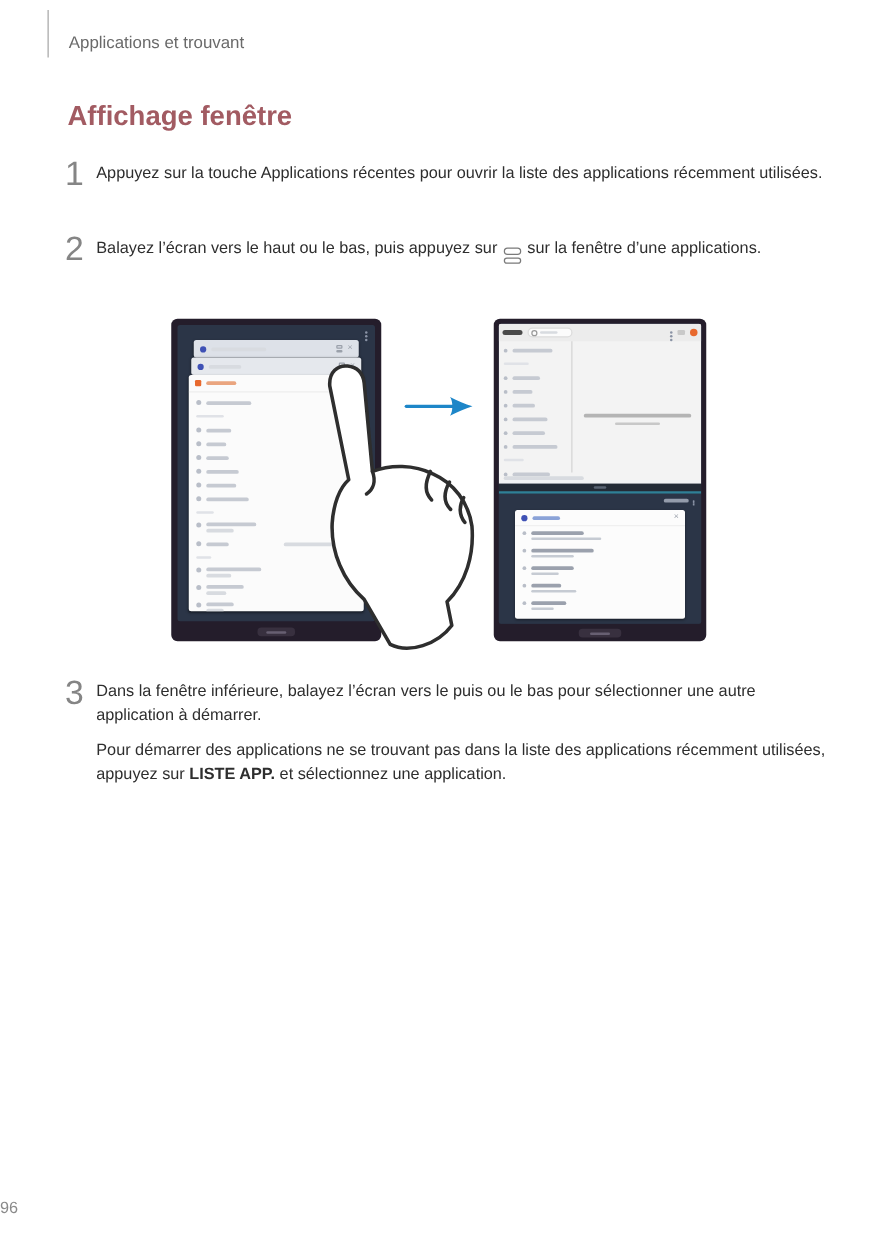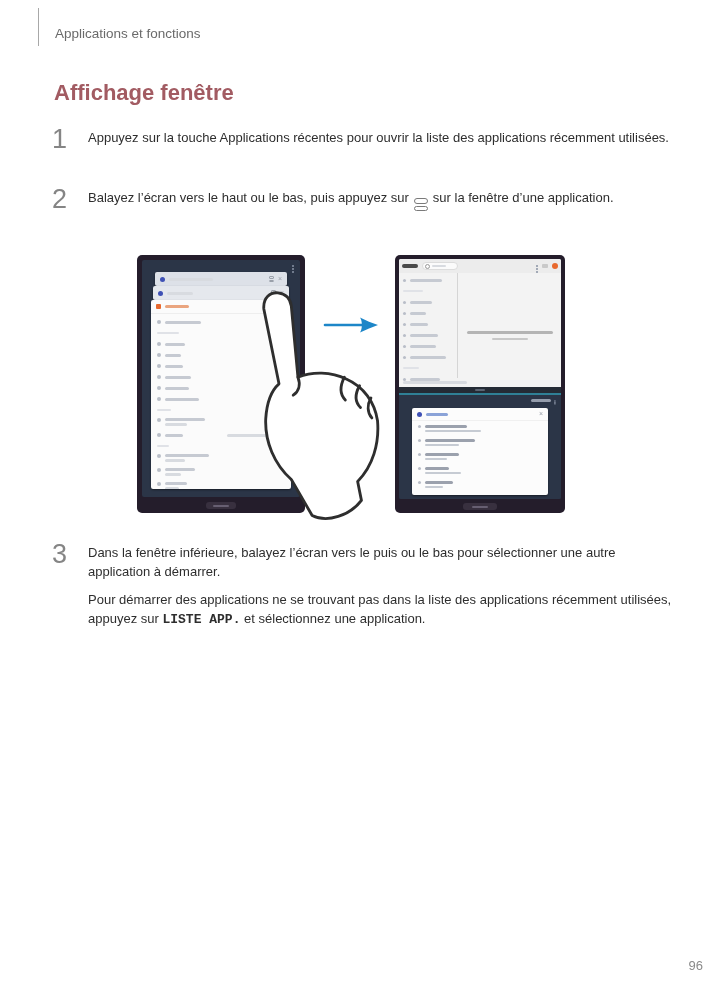--- a/index.html
+++ b/index.html
@@ -3,25 +3,25 @@
 <meta charset="utf-8">
 <style>
   html,body{margin:0;padding:0;background:#ffffff;}
   .page{position:relative;width:703px;height:994px;background:#ffffff;
         font-family:"Liberation Sans",sans-serif;color:#2e2e2e;overflow:hidden;}
 
   
   .rule{position:absolute;left:38px;top:8px;width:1px;height:38px;background:#a8a8a8;}
   .breadcrumb{position:absolute;left:55px;top:26px;font-size:13.5px;color:#6a6a6a;}
   .title{position:absolute;left:54px;top:80px;margin:0;font-size:22px;font-weight:700;color:#a25b62;}
-  .pagenum{position:absolute;left:0;right:0;top:958px;text-align:right;font-size:13px;color:#8a8a8a;}
+  .pagenum{position:absolute;left:0;right:0;top:958px;text-align:left;font-size:13px;color:#8a8a8a;}
 
   .num{position:absolute;left:52px;font-size:27px;color:#858585;font-weight:400;}
-  .txt{position:absolute;left:88px;margin:0;font-size:13px;line-height:18.5px;color:#2e2e2e;width:585px;}
-  .bold{font-weight:700;font-family:Liberation Mono, monospace;}
+  .txt{position:absolute;left:77px;margin:0;font-size:13px;line-height:18.5px;color:#2e2e2e;width:585px;}
+  .bold{font-weight:700;}
 
   .split-inline{display:inline-flex;flex-direction:column;gap:1.5px;width:14px;height:13px;
                 vertical-align:-2px;margin:0 5px;}
   .split-inline b{flex:1;border:1.4px solid #7a7a7a;border-radius:3px;}
 
   
   .illus{position:absolute;left:0;top:0;width:703px;height:994px;pointer-events:none;}
   .tablet{position:absolute;background:#241d2b;border-radius:5px;box-sizing:border-box;}
   .logo{position:absolute;left:50%;transform:translateX(-50%);width:30px;height:7px;
         border-radius:3px;background:#38303f;}
@@ -97,31 +97,31 @@
   
   .arrow{position:absolute;left:323px;top:314px;}
   .hand{position:absolute;left:240px;top:290px;z-index:5;}
 </style>
 </head>
 <body>
 
 <div class="page">
 
   <div class="rule"></div>
-  <div class="breadcrumb">Applications et fonctions</div>
+  <div class="breadcrumb">Applications et trouvant</div>
   <h1 class="title">Affichage fenêtre</h1>
 
   <span class="num" style="top:124px">1</span>
   <p class="txt" style="top:129px">Appuyez sur la touche Applications récentes pour ouvrir la liste des applications récemment utilisées.</p>
 
   <span class="num" style="top:184px">2</span>
   <p class="txt" style="top:189px"><span>Balayez l’écran vers le haut ou le bas, puis appuyez sur</span><span class="split-inline">
         <b></b>
         <b></b>
-      </span><span>sur la fenêtre d’une application.</span></p>
+      </span><span>sur la fenêtre d’une applications.</span></p>
 
   <div class="illus">
 
     <div class="tablet t-left">
       <div class="screen">
         <div class="vdots topdots"></div>
 
         <div class="card back1">
           <div class="chead">
             <i class="appdot blue"></i>

